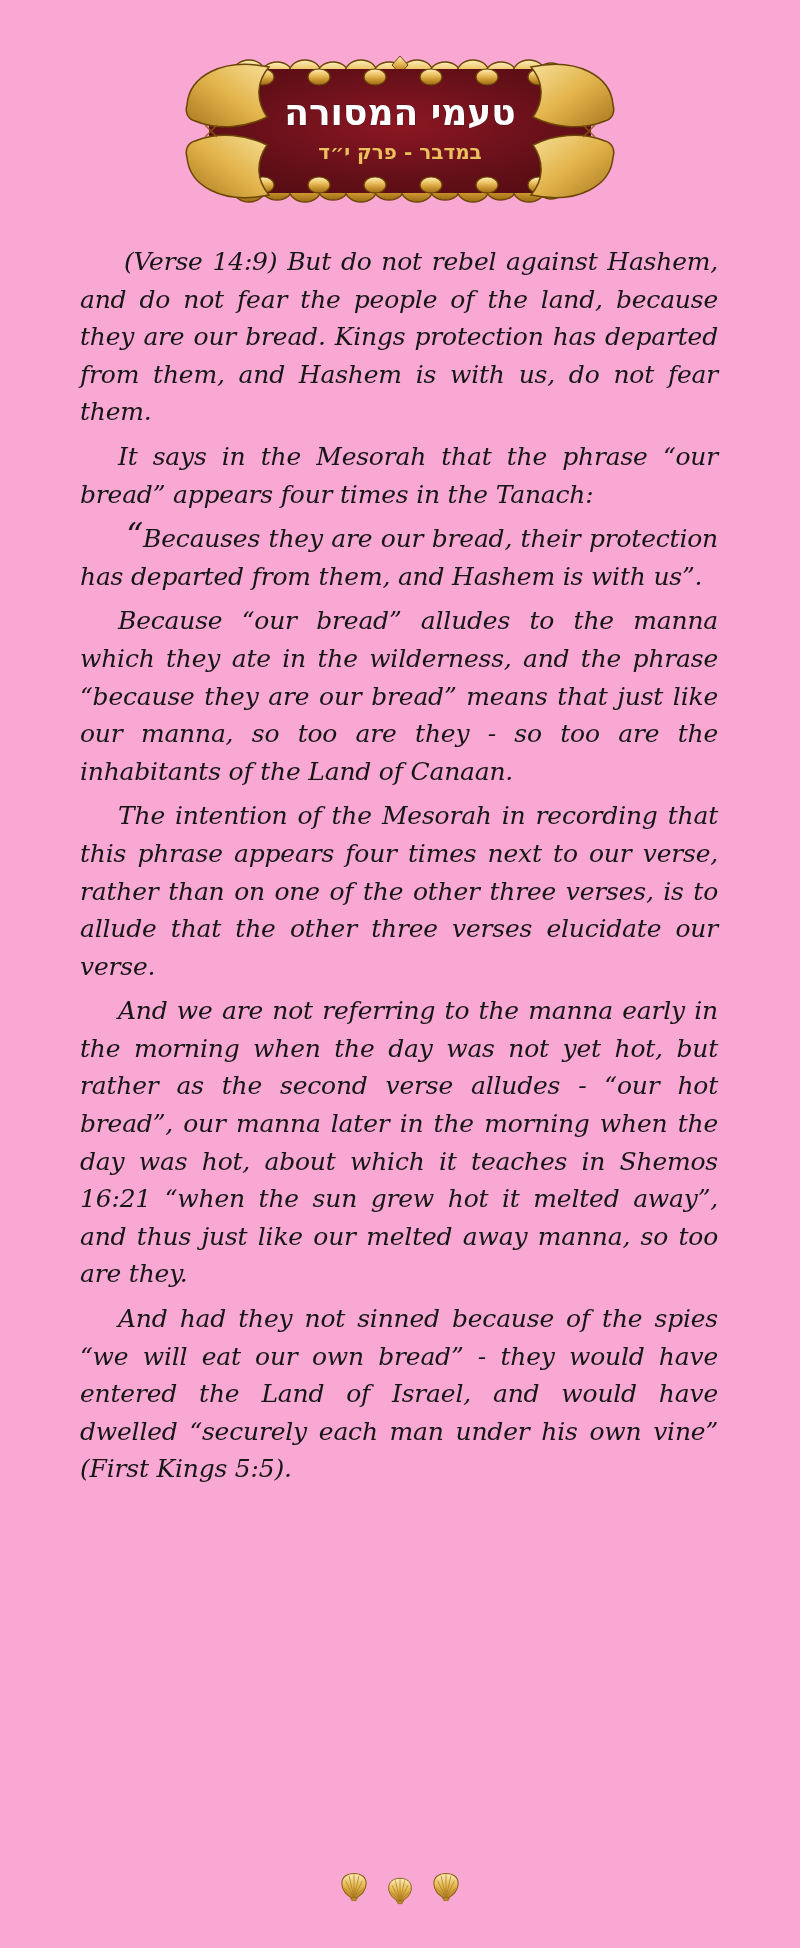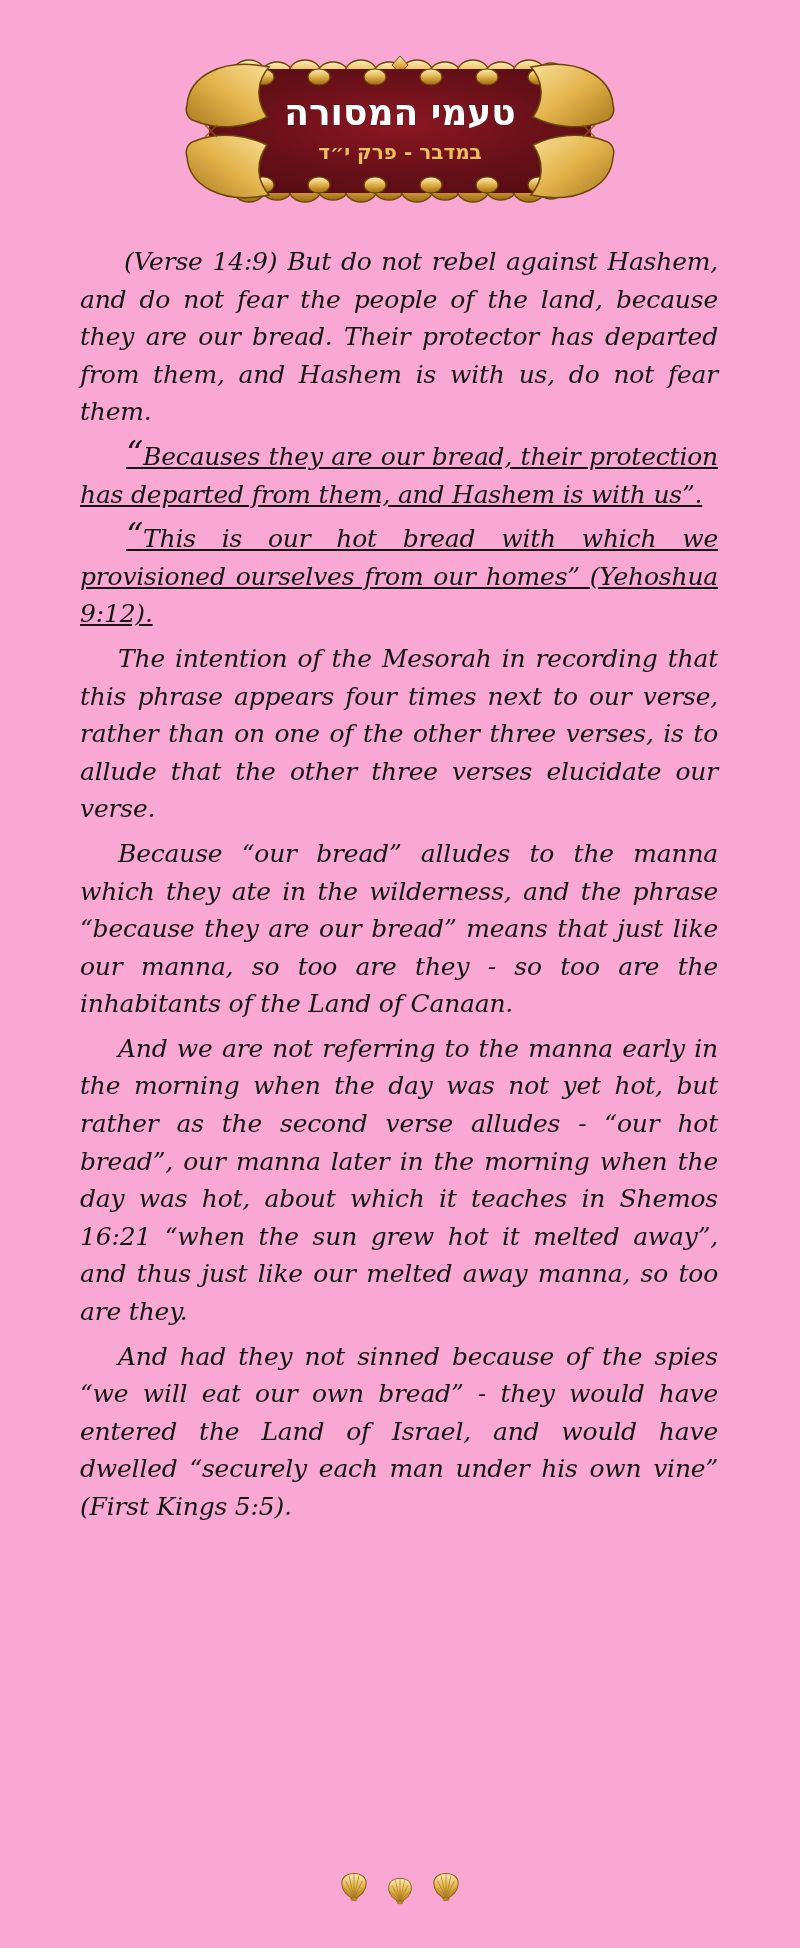--- a/index.html
+++ b/index.html
@@ -28,21 +28,21 @@
     color:#161616;
     font-style:italic;
     font-size:25px;
     line-height:37.6px;
     text-align:justify;
     letter-spacing:-0.2px;
   }
   .content p{margin:0 0 7px 0;}
   .p-intro{text-indent:44px;}
   .p-sub{margin-left:14px;text-indent:38px;}
-  .p-quote{margin-left:12px;text-indent:46px;text-decoration:underline;}
+  .p-quote{margin-left:12px;text-indent:46px;}
   .lead-q{font-size:1.35em;line-height:0;}
   
   .footer-orn{
     position:absolute;
     top:1872px;left:0;right:0;
     display:flex;justify-content:center;align-items:flex-start;gap:17px;
   }
   .footer-orn svg{display:block;}
   .shell-mid{margin-top:5px;}
 </style>
@@ -129,31 +129,31 @@
         <path d="M346,140 C394,150 426,130 428,102 C430,96 428,88 420,86 C396,76 368,80 348,90 C360,108 358,126 346,140 Z"></path>
         <path d="M398,70 L410,82 M410,70 L398,82" fill="none" stroke="#8a5a12" stroke-width="1.6" opacity="0.8"></path>
       </g>
 
       <text class="banner-title-text" x="215" y="70" text-anchor="middle" font-size="36" fill="#ffffff" style="direction:rtl" stroke="#3a060b" stroke-width="0.6" paint-order="stroke">טעמי המסורה</text>
       <text class="banner-title-text" x="215" y="104" text-anchor="middle" font-size="20" fill="#eac15e" style="direction:rtl">במדבר - פרק י״ד</text>
     </svg>
   </header>
 
   <main class="content">
-    <p class="p-intro">(Verse 14:9) But do not rebel against Hashem, and do not fear the people of the land, because they are our bread. Their protector has departed from them, and Hashem is with us, do not fear them.</p>
+    <p class="p-intro">(Verse 14:9) But do not rebel against Hashem, and do not fear the people of the land, because they are our bread. Kings protection has departed from them, and Hashem is with us, do not fear them.</p>
 
+    <p class="p-sub">It says in the Mesorah that the phrase “our bread” appears four times in the Tanach:</p>
 
     <p class="p-quote"><span class="lead-q">“</span><span>Becauses they are our bread, their protection has departed from them, and Hashem is with us”.</span></p>
 
-    <p class="p-quote"><span class="lead-q">“</span><span>This is our hot bread with which we provisioned ourselves from our homes” (Yehoshua 9:12).</span></p>
 
 
 
+    <p class="p-sub">Because “our bread” alludes to the manna which they ate in the wilderness, and the phrase “because they are our bread” means that just like our manna, so too are they - so too are the inhabitants of the Land of Canaan.</p>
     <p class="p-sub">The intention of the Mesorah in recording that this phrase appears four times next to our verse, rather than on one of the other three verses, is to allude that the other three verses elucidate our verse.</p>
-    <p class="p-sub">Because “our bread” alludes to the manna which they ate in the wilderness, and the phrase “because they are our bread” means that just like our manna, so too are they - so too are the inhabitants of the Land of Canaan.</p>
     <p class="p-sub">And we are not referring to the manna early in the morning when the day was not yet hot, but rather as the second verse alludes - “our hot bread”, our manna later in the morning when the day was hot, about which it teaches in Shemos 16:21 “when the sun grew hot it melted away”, and thus just like our melted away manna, so too are they.</p>
     <p class="p-sub">And had they not sinned because of the spies “we will eat our own bread” - they would have entered the Land of Israel, and would have dwelled “securely each man under his own vine” (First Kings 5:5).</p>
 
   </main>
 
   <footer class="footer-orn">
     <svg style="width:0;height:0;position:absolute" aria-hidden="true">
       <defs>
         <linearGradient id="shellg" x1="0" y1="0" x2="0" y2="1">
           <stop offset="0" stop-color="#fdf0c0"></stop>

